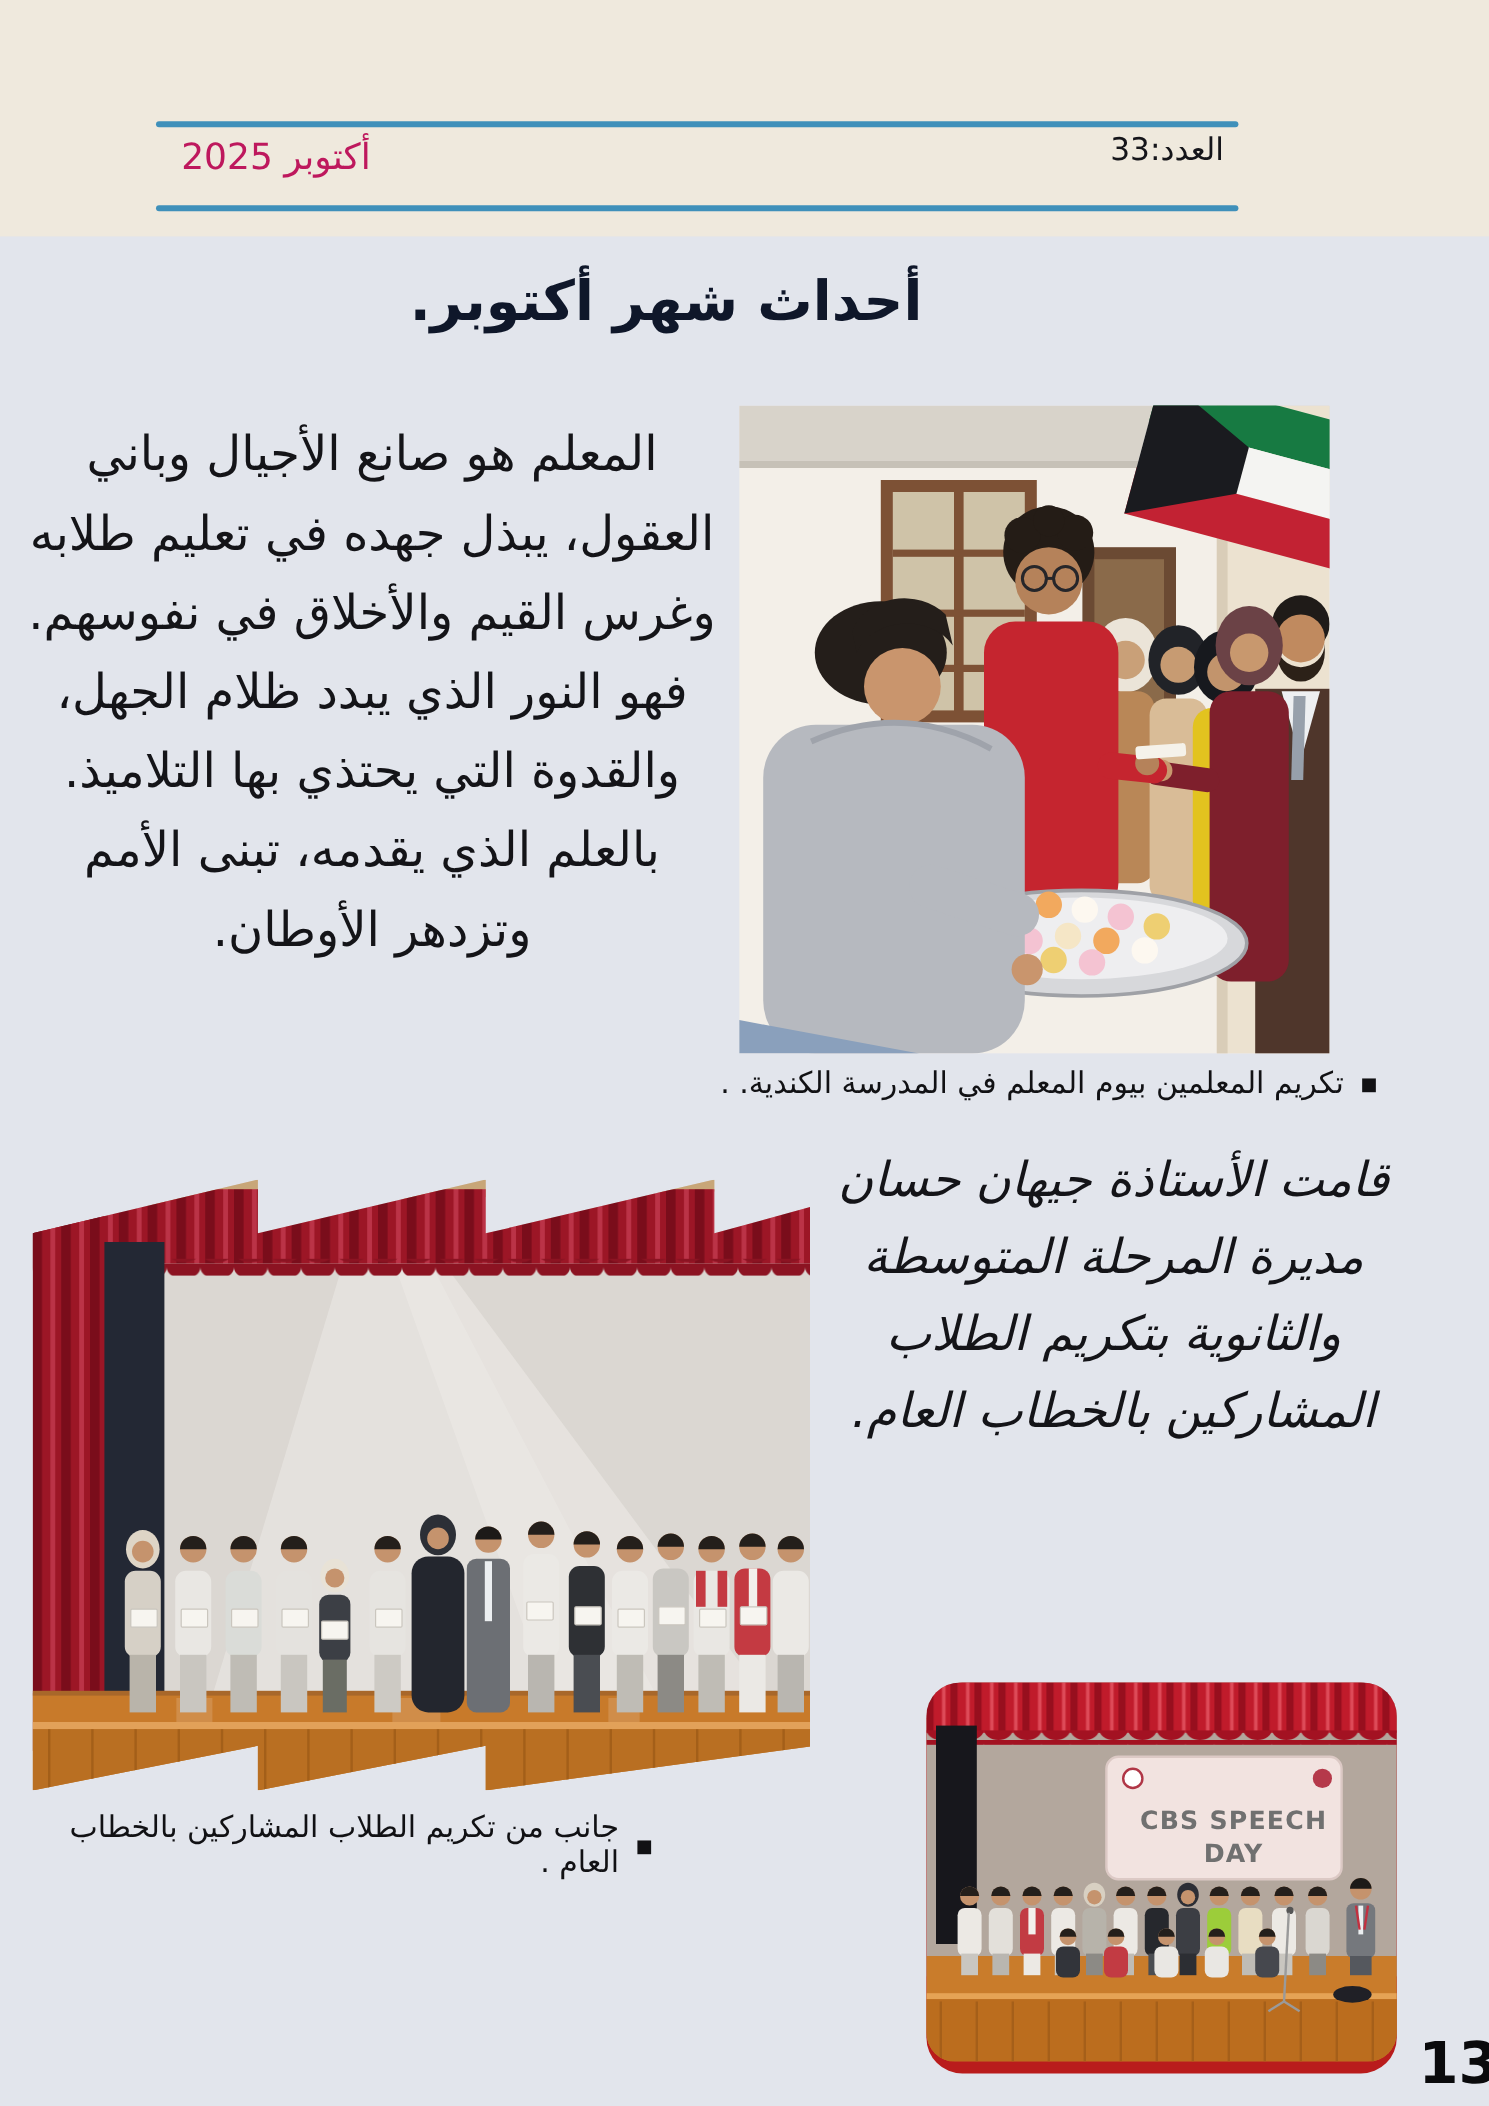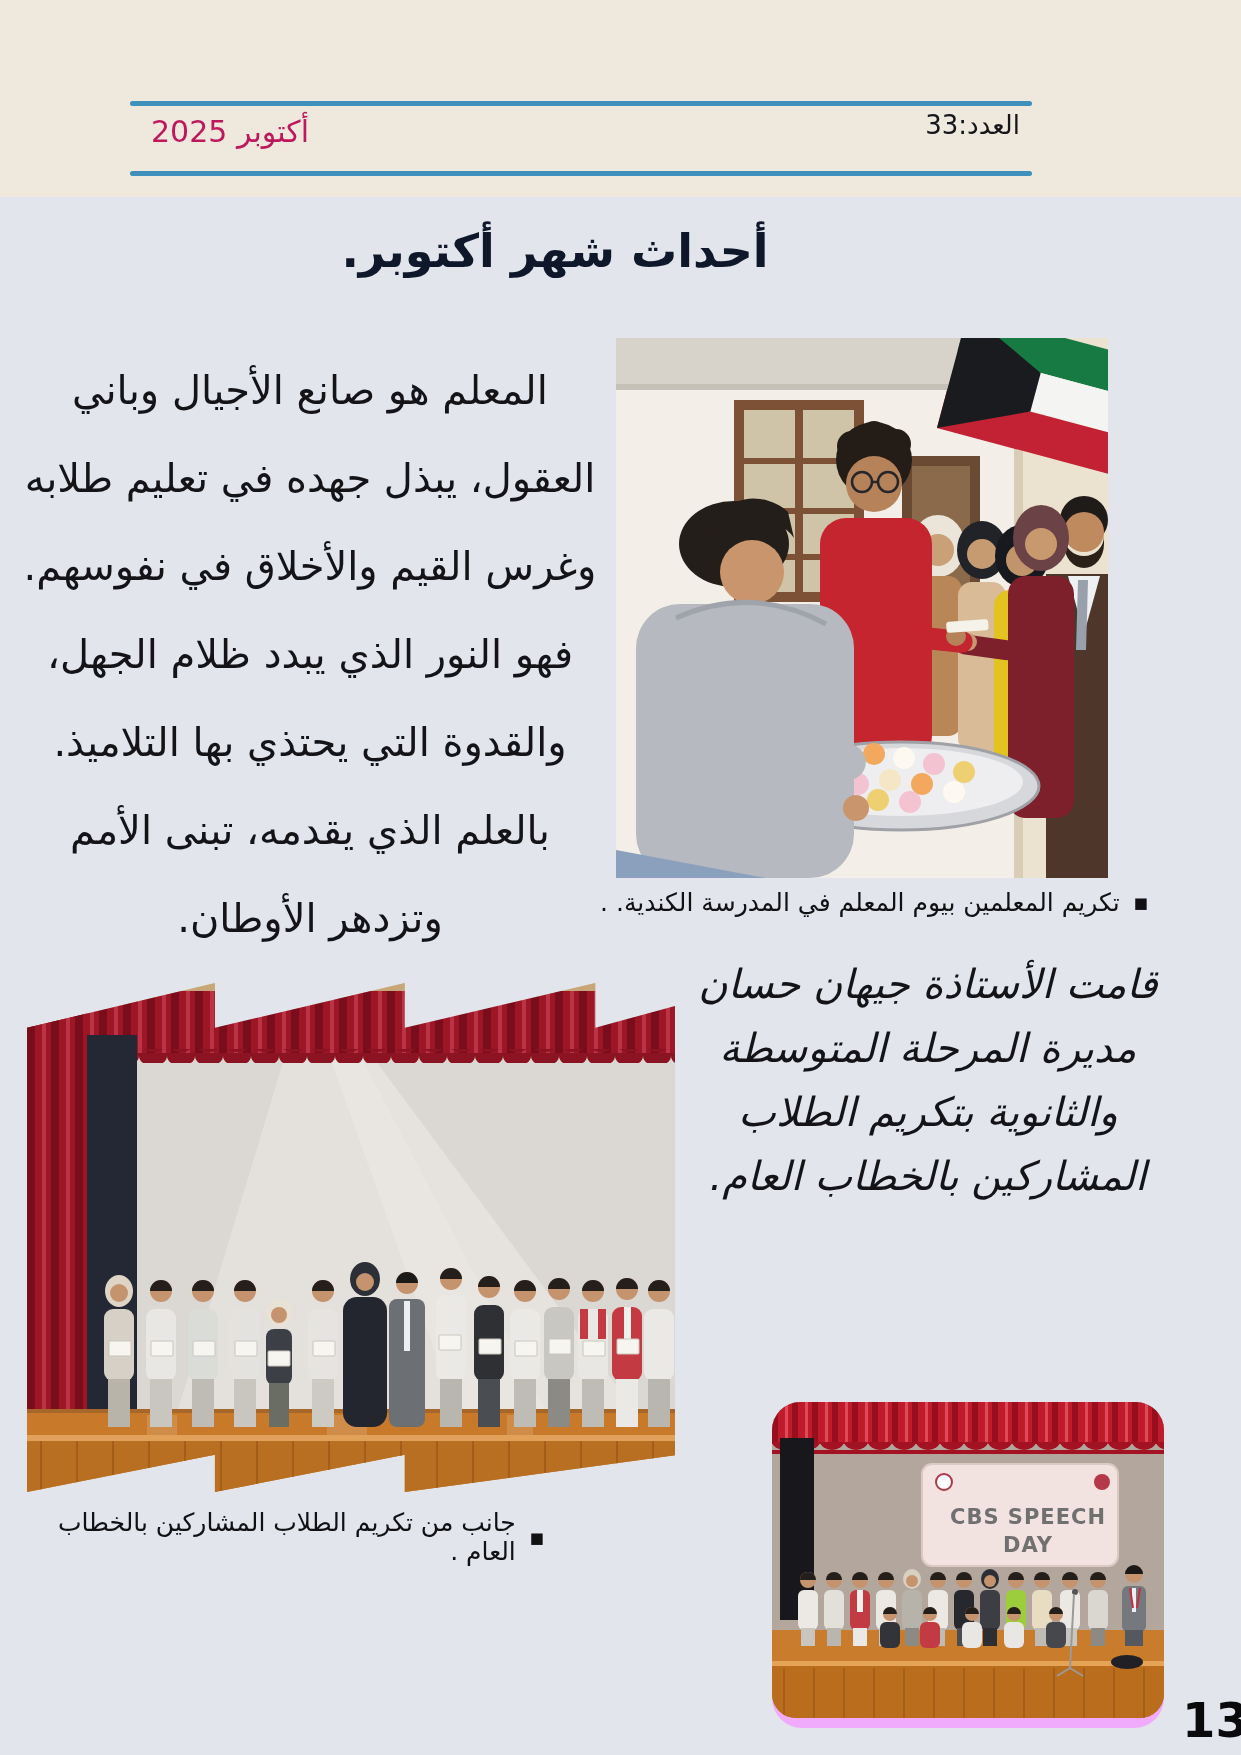--- a/index.html
+++ b/index.html
@@ -10,28 +10,28 @@
   .hrule{position:absolute;left:130px;width:902px;height:5px;background:#3f90ba;border-radius:3px;}
   .hrule.top{top:101px;}
   .hrule.bottom{top:171px;}
   .issue{position:absolute;top:110px;left:860px;width:160px;text-align:right;font-size:26px;color:#15151a;direction:rtl;}
   .date{position:absolute;top:114px;left:151px;font-size:30px;color:#be185d;direction:rtl;}
   
   .page-title{position:absolute;top:224px;left:240px;width:630px;text-align:center;direction:rtl;
               font-size:46px;font-weight:bold;color:#0f172a;}
   
   .para{direction:rtl;text-align:center;color:#141418;}
-  .para-intro{position:absolute;top:346px;left:22px;width:576px;font-size:40px;line-height:88px;}
+  .para-intro{position:absolute;top:346px;left:22px;width:576px;font-size:40px;line-height:66px;}
   .para-honor{position:absolute;top:952px;left:698px;width:460px;font-size:40px;line-height:64px;font-style:italic;}
   
   .photo1{position:absolute;left:616px;top:338px;width:492px;height:540px;}
   .photo2{position:absolute;left:27px;top:983px;width:648px;height:509px;
           clip-path:polygon(0% 8.8%,29% 0%,29% 8.8%,58.3% 0%,58.3% 8.8%,87.7% 0%,87.7% 8.8%,100% 4.5%,
                             100% 92.8%,58.3% 100%,58.3% 92.7%,29% 100%,29% 92.7%,0% 100%);}
-  .photo3-wrap{position:absolute;left:772px;top:1402px;width:392px;height:326px;background:#f0abfc;
+  .photo3-wrap{position:absolute;left:772px;top:1402px;width:392px;height:326px;background:#b91c1c;
                border-radius:30px;}
   .photo3-wrap svg{display:block;border-radius:28px 28px 24px 24px;}
   .photo1 svg,.photo2 svg{display:block;}
   
   .caption{position:absolute;direction:rtl;display:flex;align-items:center;gap:14px;
            font-size:25px;color:#111114;}
   .caption .bullet{font-size:15px;line-height:1;position:relative;top:1px;}
   .caption1{top:888px;right:93px;width:560px;}
   .caption2{top:1508px;left:28px;width:516px;}
   

